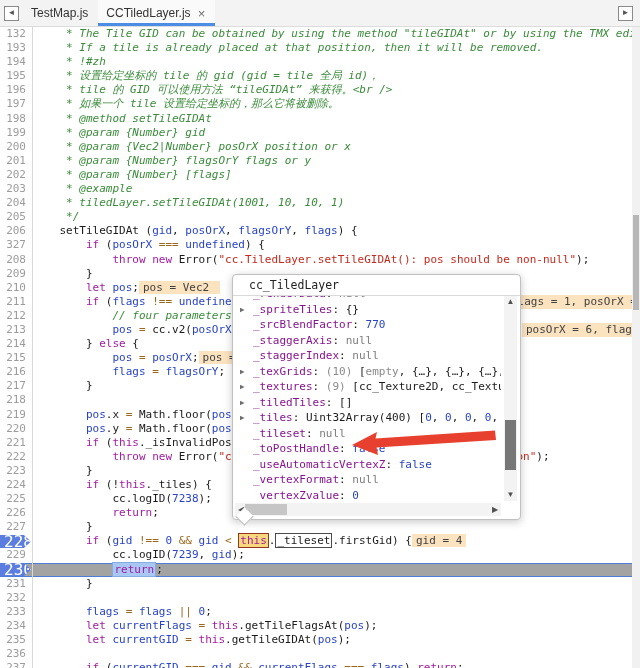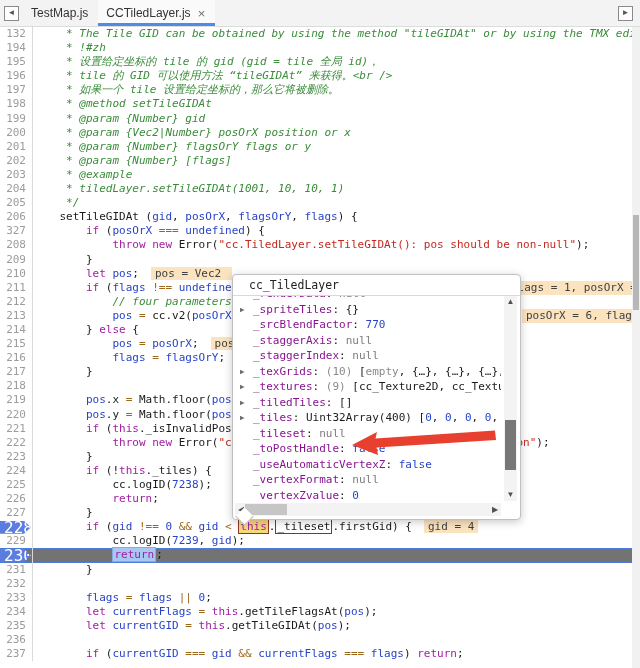--- a/index.html
+++ b/index.html
@@ -16,31 +16,31 @@
     color:#333;cursor:pointer;white-space:nowrap;}
   .tab.active{background:#fafafa;}
   .tab.active .underline{position:absolute;left:0;right:0;bottom:0;height:3px;background:#4b8de4;}
   .tab .close{margin-left:7px;color:#6f6f6f;font-size:13px;line-height:13px;}
   .mono, .code, .gut, .prow, .ptitle, .tk-a{font-family:"DejaVu Sans Mono","Liberation Mono",monospace;}
 
   
   .editor{position:absolute;left:0;top:26px;width:640px;height:642px;overflow:hidden;background:#fff;}
   .lines{padding-top:1px;}
   .ln-row{display:flex;height:14.1px;line-height:14.1px;font-size:11px;white-space:pre;}
-  .ln-row.cur{background:#737373;box-shadow:inset 0 1px 0 #4c7cd8, inset 0 -1px 0 #4c7cd8;}
+  .ln-row.cur{background:#a3a3a3;box-shadow:inset 0 1px 0 #4c7cd8, inset 0 -1px 0 #4c7cd8;}
   .gut{width:33px;min-width:33px;box-sizing:border-box;text-align:right;padding-right:6px;
     color:#9c9c9c;border-right:1px solid #d9d9d9;position:relative;cursor:pointer;}
   .bp-tag{position:absolute;left:0;top:0.5px;width:31px;height:13px;line-height:13px;
     background:#5b7de0;color:#fff;text-align:left;padding-left:4px;box-sizing:border-box;
     font-size:16px;clip-path:polygon(0 0,77% 0,100% 50%,77% 100%,0 100%);}
   .code{flex:1;position:relative;color:#1a1a1a;}
   .tk-p{color:#1a1a1a;} .tk-k{color:#a21ca2;} .tk-v{color:#2843c7;} .tk-n{color:#2843c7;}
   .tk-s{color:#c5281c;} .tk-o{color:#9b671c;}
   .tk-c{color:#3a8c3a;font-style:italic;}
-  .tk-a{background:#fbe3c0;color:#404040;padding:0 4px;margin-left:12px;font-size:11px;}
+  .tk-a{background:#fbe3c0;color:#404040;padding:0 4px;margin-left:0;font-size:11px;}
   .tk-a.abs{position:absolute;top:0;margin-left:0;z-index:5;}
   .tk-tb{color:#a21ca2;background:#f7d87c;border:1px solid #93351f;padding:0 1px;}
   .tk-mb{color:#1a1a1a;border:1px solid #4a4a4a;padding:0 1px;}
   .tk-xb{color:#a21ca2;background:#a9c7f3;border:1px solid #86abe2;padding:0 1px;}
 
   
   .ed-scrollbar{position:absolute;right:0;top:26px;bottom:0;width:8px;background:#f1f1f1;z-index:15;}
   .ed-thumb{position:absolute;left:1px;width:6px;top:189px;height:95px;background:#b7b7b7;cursor:pointer;}
 
   
@@ -82,20 +82,21 @@
       <span>CCTiledLayer.js</span>
       <span class="close">×</span>
       <span class="underline"></span>
     </div>
     <div class="navbox right">►</div>
   </div>
 
   <div class="editor">
     <div class="lines">
         <div class="ln-row"><div class="gut">132</div><div class="code"><span class="tk-c">     * The Tile GID can be obtained by using the method "tileGIDAt" or by using the TMX edit</span></div></div>
+        <div class="ln-row"><div class="gut">193</div><div class="code"><span class="tk-c">     * If a tile is already placed at that position, then it will be removed.</span></div></div>
         <div class="ln-row"><div class="gut">194</div><div class="code"><span class="tk-c">     * !#zh</span></div></div>
         <div class="ln-row"><div class="gut">195</div><div class="code"><span class="tk-c">     * 设置给定坐标的 tile 的 gid (gid = tile 全局 id)，</span></div></div>
         <div class="ln-row"><div class="gut">196</div><div class="code"><span class="tk-c">     * tile 的 GID 可以使用方法 “tileGIDAt” 来获得。&lt;br /&gt;</span></div></div>
         <div class="ln-row"><div class="gut">197</div><div class="code"><span class="tk-c">     * 如果一个 tile 设置给定坐标的，那么它将被删除。</span></div></div>
         <div class="ln-row"><div class="gut">198</div><div class="code"><span class="tk-c">     * @method setTileGIDAt</span></div></div>
         <div class="ln-row"><div class="gut">199</div><div class="code"><span class="tk-c">     * @param {Number} gid</span></div></div>
         <div class="ln-row"><div class="gut">200</div><div class="code"><span class="tk-c">     * @param {Vec2|Number} posOrX position or x</span></div></div>
         <div class="ln-row"><div class="gut">201</div><div class="code"><span class="tk-c">     * @param {Number} flagsOrY flags or y</span></div></div>
         <div class="ln-row"><div class="gut">202</div><div class="code"><span class="tk-c">     * @param {Number} [flags]</span></div></div>
         <div class="ln-row"><div class="gut">203</div><div class="code"><span class="tk-c">     * @example</span></div></div>

